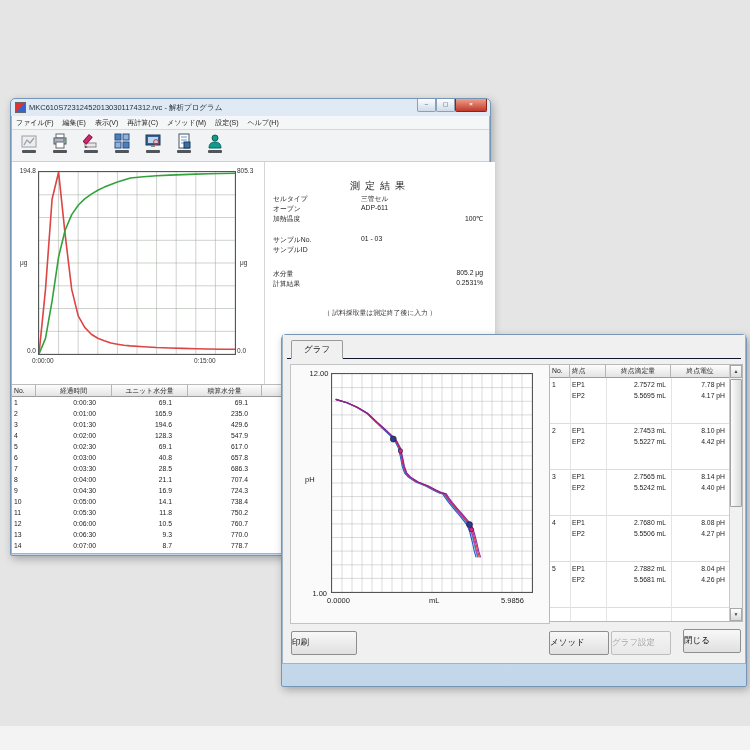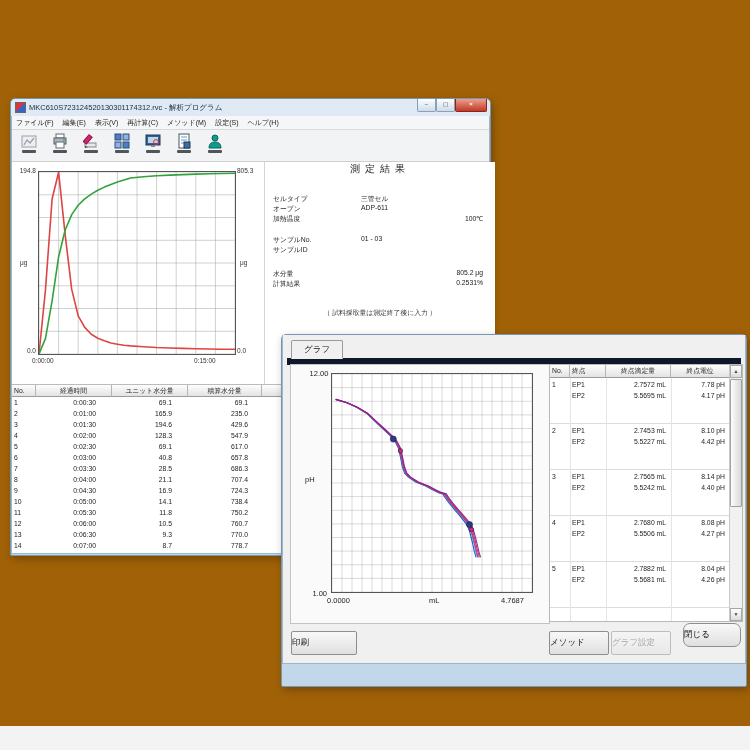--- a/index.html
+++ b/index.html
@@ -1,16 +1,16 @@
 <!DOCTYPE html>
 <html><head>
 <meta charset="utf-8">
 <style>
   html,body{margin:0;padding:0;}
-  .canvas{position:relative;width:750px;height:750px;background:#a16207;overflow:hidden;
+  .canvas{position:relative;width:750px;height:750px;background:#e5e5e5;overflow:hidden;
           font-family:"Liberation Sans",sans-serif;color:#111;}
   .bottom-strip{position:absolute;left:0;top:726px;width:750px;height:24px;background:#f3f3f3;}
 
   
   .win{position:absolute;border:1px solid #7796b5;border-radius:5px 5px 2px 2px;
        background:linear-gradient(#dfeaf5,#c2d6ea);box-shadow:2px 3px 9px rgba(0,0,0,.28);}
   .titlebar{position:relative;height:17px;display:flex;align-items:center;padding:0 4px;overflow:hidden;}
   .title-text{font-size:7.5px;color:#1c2a38;white-space:nowrap;margin-left:3px;}
   .appicon{width:9px;height:9px;flex:0 0 auto;border:1px solid #666;background:
            linear-gradient(135deg,#d33 0 50%,#36c 50% 100%);}
@@ -29,21 +29,21 @@
   .tbtn{width:27px;height:26px;margin-right:2px;display:flex;flex-direction:column;align-items:center;justify-content:flex-start;
         border:1px solid transparent;border-radius:2px;padding-top:1px;}
   .tbtn svg{display:block;}
   .tlabel{width:14px;height:3px;background:#50555a;margin-top:1px;border-radius:1px;}
   .mainbody{background:#fff;border:1px solid #9eb6cc;border-top:none;}
   .content-row{position:relative;height:222px;background:#fff;}
   .chart1-zone{position:absolute;left:2px;top:2px;width:250px;height:220px;}
   .axis-label{position:absolute;font-size:6.5px;color:#333;white-space:nowrap;}
   .plot1{position:absolute;left:24px;top:7px;width:196px;height:182px;border:1px solid #555;background:#fff;}
   .results-panel{position:absolute;left:252px;top:0;width:230px;height:222px;border-left:1px solid #d5d5d5;background:#fff;}
-  .res-title{margin-top:0;text-align:center;font-size:10px;letter-spacing:5px;color:#222;}
+  .res-title{margin-top:17px;text-align:center;font-size:10px;letter-spacing:5px;color:#222;}
   .res-row{position:absolute;left:8px;width:214px;font-size:6.8px;color:#222;display:flex;}
   .res-label{width:88px;}
   .res-val{width:80px;}
   .res-val.r{width:122px;text-align:right;}
   .res-note{position:absolute;left:0;width:100%;text-align:center;font-size:6.8px;color:#333;}
 
   .table1{position:relative;background:#fff;border-top:1px solid #bbb;}
   .t1head{display:flex;height:12px;}
   .t1h{box-sizing:border-box;background:linear-gradient(#fdfdfd,#e3e3e3);border-right:1px solid #b5b5b5;
        border-bottom:1px solid #9b9b9b;font-size:6.8px;color:#222;text-align:center;line-height:11px;overflow:hidden;}
@@ -55,21 +55,21 @@
   .tc.c0{width:24px;padding-left:2px;}
   .tc.c1{width:76px;text-align:right;padding-right:16px;}
   .tc.c2{width:76px;text-align:right;padding-right:16px;}
   .tc.c3{width:74px;text-align:right;padding-right:14px;}
 
   svg .g1{stroke:#9aa49a;stroke-width:0.5;}
   svg .g2{stroke:#b4b4b4;stroke-width:0.5;}
 
   
   .dlg-body{position:relative;background:#f0f0f0;border:1px solid #9eb6cc;border-top:none;height:328px;}
-  .tabstrip{position:absolute;left:4px;right:4px;top:3px;height:20px;border-bottom:7px solid #0f172a;}
+  .tabstrip{position:absolute;left:4px;right:4px;top:3px;height:20px;border-bottom:1px solid #0f172a;}
   .tab{position:absolute;left:4px;bottom:-1px;height:17px;padding:0 12px;background:#f0f0f0;
        border:1px solid #9a9a9a;border-bottom:1px solid #f0f0f0;border-radius:2px 2px 0 0;
        font-size:8.5px;line-height:17px;color:#111;}
   .chart2-panel{position:absolute;left:7px;top:29px;width:258px;height:258px;background:#fafafa;border:1px solid #c3c3c3;}
   .plot2{position:absolute;left:40px;top:8px;width:200px;height:218px;border:1px solid #555;background:#fff;}
   .c2lab{position:absolute;font-size:7.5px;color:#222;white-space:nowrap;}
 
   .ep-table{position:absolute;left:266px;top:29px;width:194px;height:258px;background:#fff;border:1px solid #b9b9b9;box-sizing:border-box;}
   .ephead{display:flex;height:13px;margin-right:13px;}
   .eph{box-sizing:border-box;background:linear-gradient(#fdfdfd,#e3e3e3);border-right:1px solid #b5b5b5;
@@ -374,21 +374,21 @@
       <div class="tabstrip">
         <div class="tab">グラフ</div>
       </div>
 
       <div class="chart2-panel">
         <div class="c2lab" style="left:12px;top:4px;width:32px;text-align:center;">12.00</div>
         <div class="c2lab" style="left:14px;top:110px;">pH</div>
         <div class="c2lab" style="left:10px;top:224px;width:26px;text-align:right;">1.00</div>
         <div class="c2lab" style="left:36px;top:231px;">0.0000</div>
         <div class="c2lab" style="left:130px;top:231px;padding-left:8px;">mL</div>
-        <div class="c2lab" style="left:210px;top:231px;">4.7687</div>
+        <div class="c2lab" style="left:210px;top:231px;">5.9856</div>
         <div class="plot2"><svg id="chart2" width="200" height="218">
               <line class="g2" x1="0.0" y1="0" x2="0.0" y2="218"></line>
               <line class="g2" x1="10.0" y1="0" x2="10.0" y2="218"></line>
               <line class="g2" x1="20.0" y1="0" x2="20.0" y2="218"></line>
               <line class="g2" x1="30.0" y1="0" x2="30.0" y2="218"></line>
               <line class="g2" x1="40.0" y1="0" x2="40.0" y2="218"></line>
               <line class="g2" x1="50.0" y1="0" x2="50.0" y2="218"></line>
               <line class="g2" x1="60.0" y1="0" x2="60.0" y2="218"></line>
               <line class="g2" x1="70.0" y1="0" x2="70.0" y2="218"></line>
               <line class="g2" x1="80.0" y1="0" x2="80.0" y2="218"></line>
@@ -519,19 +519,19 @@
           <div class="sb-arrow" style="top:0;">▲</div>
           <div class="sb-thumb" style="top:14px;height:128px;"></div>
           <div class="sb-arrow" style="bottom:0;">▼</div>
         </div>
       </div>
 
       <div>
         <div class="btn" style="left:8px;top:296px;width:64px;">印刷</div>
         <div class="btn" style="left:266px;top:296px;width:58px;">メソッド</div>
         <div class="btn disabled" style="left:328px;top:296px;width:58px;">グラフ設定</div>
-        <div class="btn" style="left:400px;top:288px;width:56px;border-radius:7px;">閉じる</div>
+        <div class="btn" style="left:400px;top:294px;width:56px;">閉じる</div>
       </div>
     </div>
   </div>
 
   <div class="bottom-strip"></div>
 </div>
 
 </body></html>

